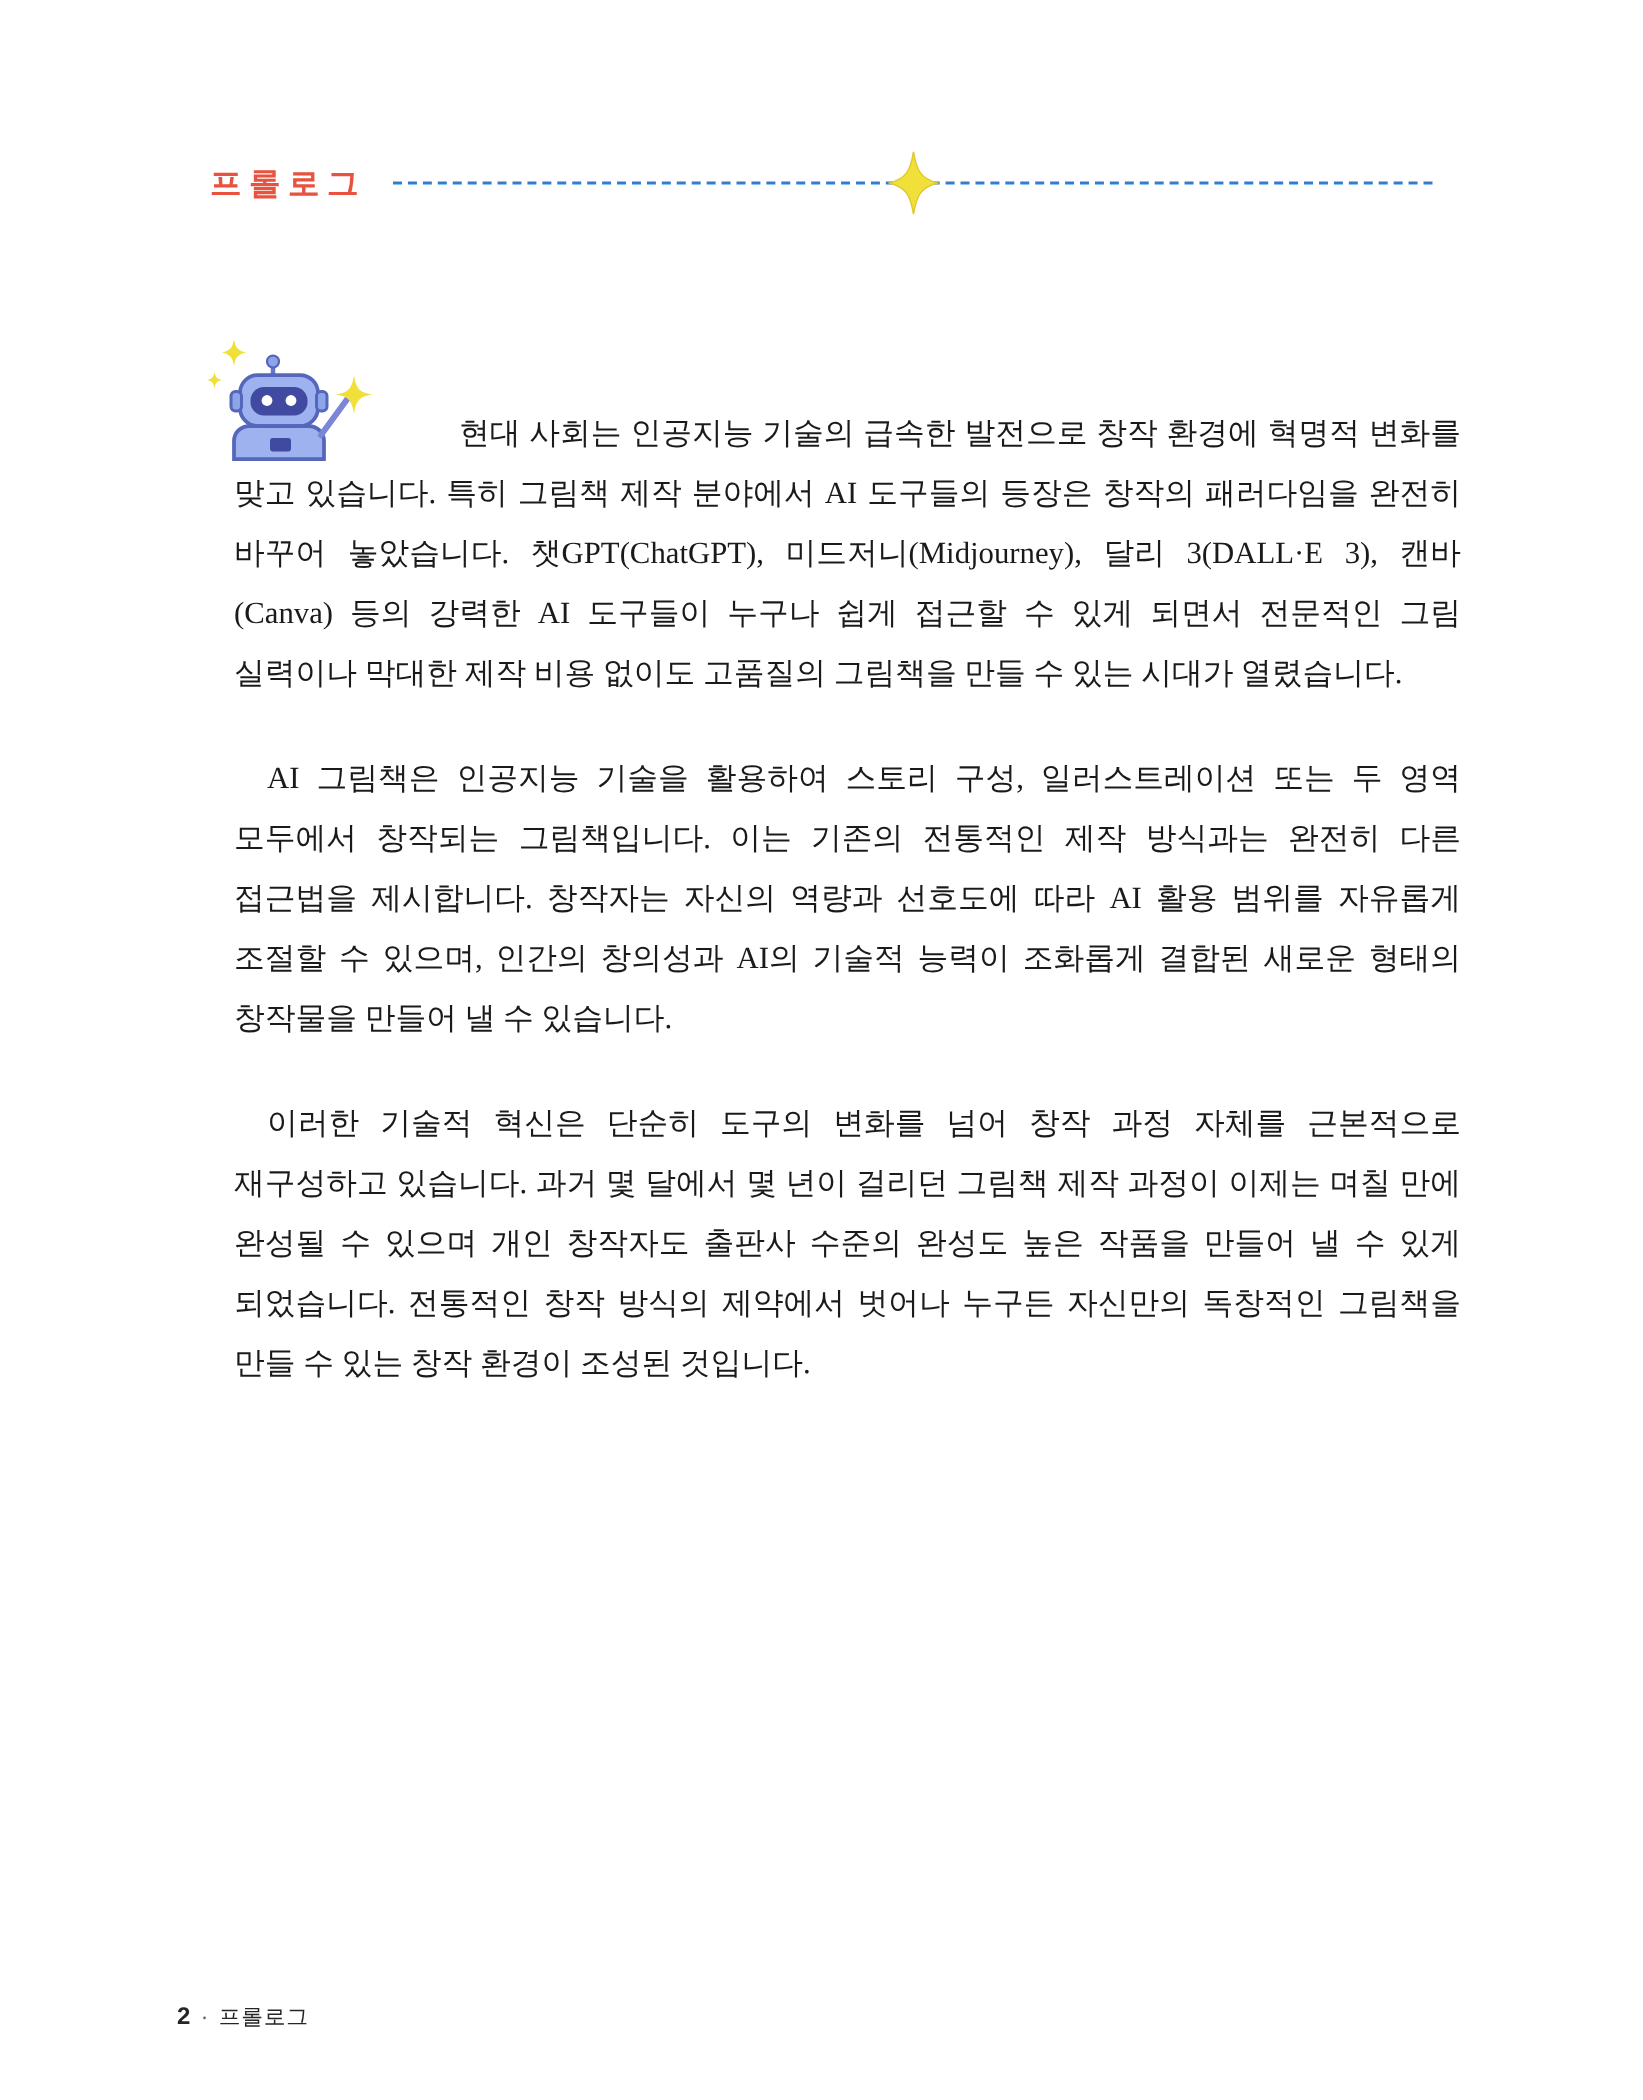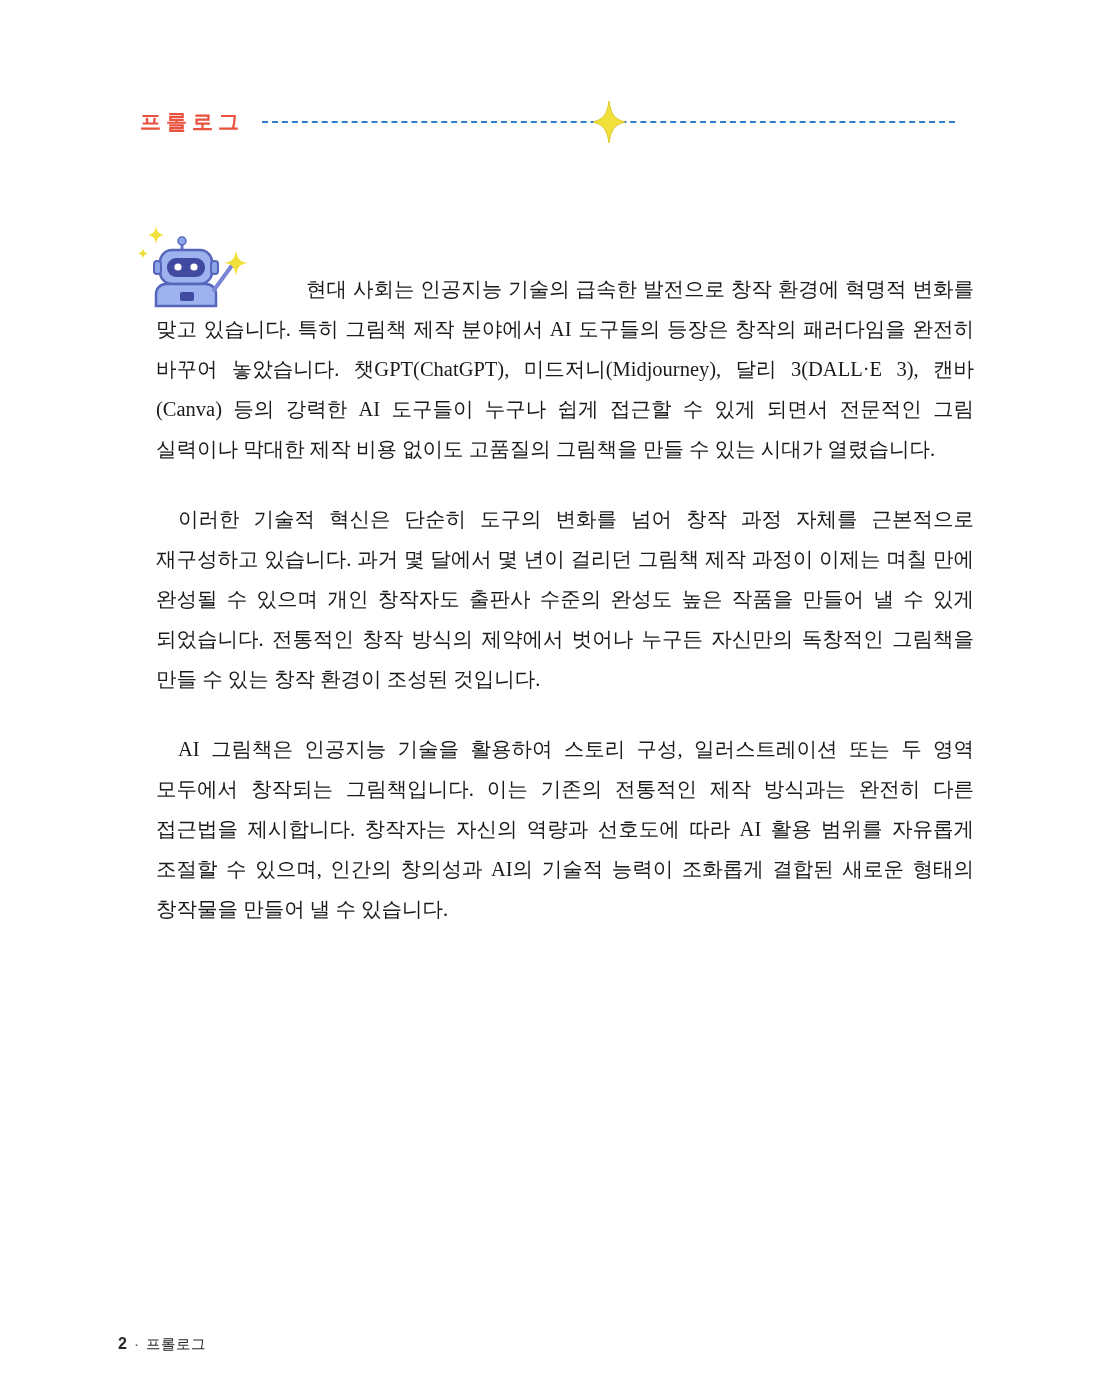--- a/index.html
+++ b/index.html
@@ -167,22 +167,22 @@
       <path d="M36 66 h40 a10 10 0 0 1 10 10 v12 h-60 v-12 a10 10 0 0 1 10 -10 z" fill="#9db2ee" stroke="#5566bb" stroke-width="2.5"></path>
       <rect x="50" y="74" width="14" height="9" rx="2" fill="#3f4aa0"></rect>
 
       <line x1="84" y1="72" x2="103" y2="46" stroke="#7b86d6" stroke-width="4" stroke-linecap="round"></line>
       <path d="M106 32 C107.4 41 109.5 43.6 118 45 C109.5 46.4 107.4 49 106 58 C104.6 49 102.5 46.4 94 45 C102.5 43.6 104.6 41 106 32 Z" fill="#f2e03a"></path>
     </svg>
   </div>
 
   <div class="content">
     <p class="first">현대 사회는 인공지능 기술의 급속한 발전으로 창작 환경에 혁명적 변화를 맞고 있습니다. 특히 그림책 제작 분야에서 AI 도구들의 등장은 창작의 패러다임을 완전히 바꾸어 놓았습니다. 챗GPT(ChatGPT), 미드저니(Midjourney), 달리 3(DALL·E 3), 캔바(Canva) 등의 강력한 AI 도구들이 누구나 쉽게 접근할 수 있게 되면서 전문적인 그림 실력이나 막대한 제작 비용 없이도 고품질의 그림책을 만들 수 있는 시대가 열렸습니다.</p>
+    <p class="indent">AI 그림책은 인공지능 기술을 활용하여 스토리 구성, 일러스트레이션 또는 두 영역 모두에서 창작되는 그림책입니다. 이는 기존의 전통적인 제작 방식과는 완전히 다른 접근법을 제시합니다. 창작자는 자신의 역량과 선호도에 따라 AI 활용 범위를 자유롭게 조절할 수 있으며, 인간의 창의성과 AI의 기술적 능력이 조화롭게 결합된 새로운 형태의 창작물을 만들어 낼 수 있습니다.</p>
     <p class="indent">이러한 기술적 혁신은 단순히 도구의 변화를 넘어 창작 과정 자체를 근본적으로 재구성하고 있습니다. 과거 몇 달에서 몇 년이 걸리던 그림책 제작 과정이 이제는 며칠 만에 완성될 수 있으며 개인 창작자도 출판사 수준의 완성도 높은 작품을 만들어 낼 수 있게 되었습니다. 전통적인 창작 방식의 제약에서 벗어나 누구든 자신만의 독창적인 그림책을 만들 수 있는 창작 환경이 조성된 것입니다.</p>
-    <p class="indent">AI 그림책은 인공지능 기술을 활용하여 스토리 구성, 일러스트레이션 또는 두 영역 모두에서 창작되는 그림책입니다. 이는 기존의 전통적인 제작 방식과는 완전히 다른 접근법을 제시합니다. 창작자는 자신의 역량과 선호도에 따라 AI 활용 범위를 자유롭게 조절할 수 있으며, 인간의 창의성과 AI의 기술적 능력이 조화롭게 결합된 새로운 형태의 창작물을 만들어 낼 수 있습니다.</p>
   </div>
 
   <div class="footer">
     <span class="pagenum">2</span>
     <span class="dot">·</span>
     <span class="label">프롤로그</span>
   </div>
 
 </div>
 

